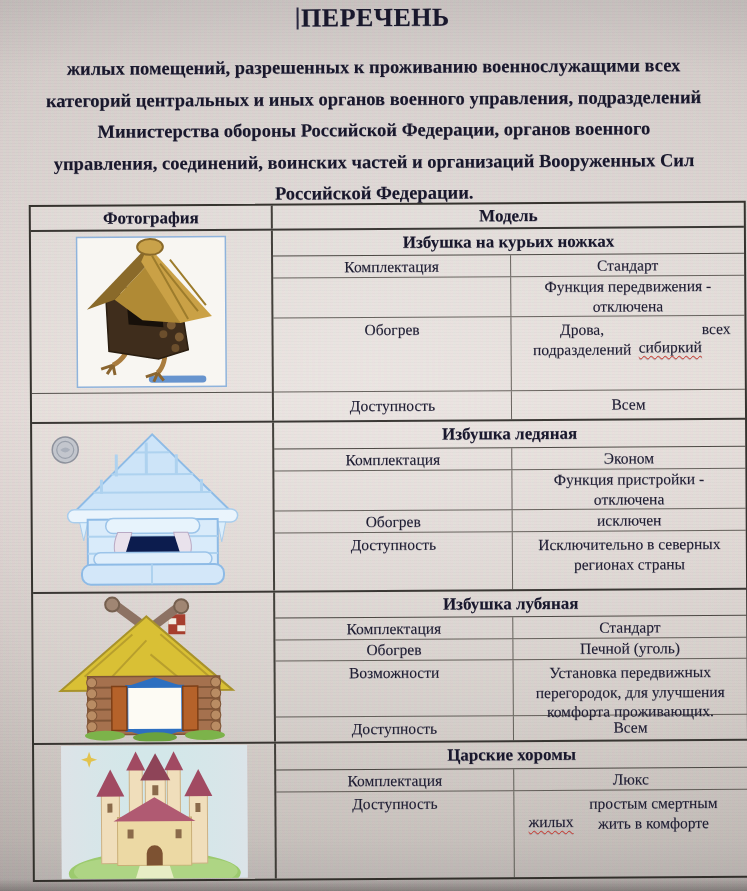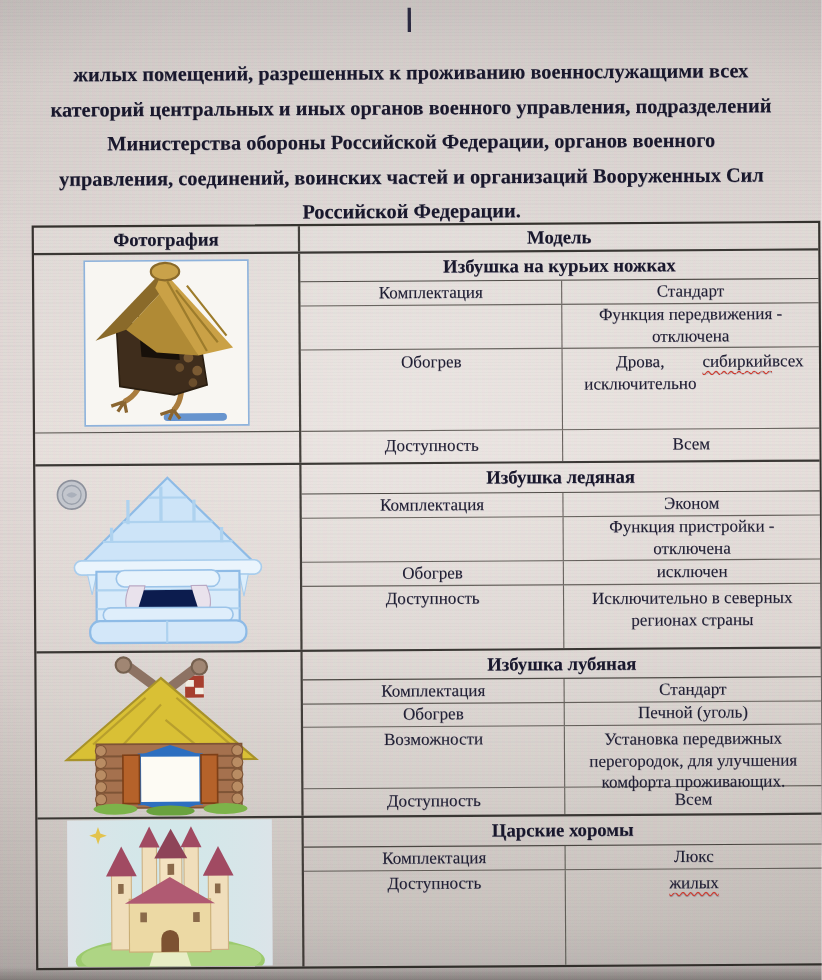--- a/index.html
+++ b/index.html
@@ -53,33 +53,33 @@
   .kv { display:flex; border-bottom:1px solid rgba(62,58,52,.75); font-size:15.5px; }
   .kv:last-child { border-bottom:none; }
   .k { width:238px; flex:none; border-right:1px solid rgba(62,58,52,.75);
     display:flex; align-items:center; justify-content:center; text-align:center; padding:1px 8px; }
   .v { flex:1; min-width:0; display:flex; align-items:center; justify-content:center;
     text-align:center; padding:1px 14px; line-height:19.5px; }
   .kv.top .k, .kv.top .v { align-items:flex-start; padding-top:3px; }
   .h21{height:21px}.h22{height:22px}.h24{height:24px}.h26{height:26px}.h27{height:27px}
   .h28{height:28px}.h40{height:40px}.h56{height:56px}.h57{height:57px}.h74{height:74px}.h86{height:86px}
   .pm162{height:162px}
-  .sp-err { text-decoration:underline wavy #d23b2e 1px; text-underline-offset:3px; }
+  .sp-err { text-decoration:underline wavy #d23b2e 1px; text-underline-offset:3px;margin-top:18px; }
 </style>
 </head>
 <body>
 
 <div class="texture"></div>
 <div class="vignette"></div>
 
 <div class="page">
 
   <div class="doc-header">
     <div class="doc-title soft">
-      <span class="caret"></span>
+      <span class="caret"></span><span>ПЕРЕЧЕНЬ</span>
     </div>
     <div class="doc-intro soft">
       <div>жилых помещений, разрешенных к проживанию  военнослужащими всех</div>
       <div>категорий центральных и иных органов военного управления, подразделений</div>
       <div>Министерства обороны Российской Федерации, органов военного</div>
       <div>управления, соединений, воинских частей и организаций Вооруженных Сил</div>
       <div>Российской Федерации.</div>
     </div>
   </div>
 
@@ -122,21 +122,21 @@
           <div class="k">Комплектация</div>
           <div class="v">Стандарт</div>
         </div>
         <div class="kv h40">
           <div class="k"></div>
           <div class="v">Функция передвижения - отключена</div>
         </div>
         <div class="kv h74 top">
           <div class="k">Обогрев</div>
           <div class="v">
-              <span>Дрова, исключительно </span>
+              <span>Дрова, подразделений </span>
               <span class="sp-err">сибиркий</span>
               <span> всех</span>
             </div>
         </div>
         <div class="kv h28">
           <div class="k">Доступность</div>
           <div class="v">Всем</div>
         </div>
       </div>
     </div>
@@ -280,20 +280,21 @@
       <div class="model-col">
         <div class="title-row h27">Царские хоромы</div>
         <div class="kv h22">
           <div class="k">Комплектация</div>
           <div class="v">Люкс</div>
         </div>
         <div class="kv h86 top">
           <div class="k">Доступность</div>
           <div class="v">
               <span class="sp-err">жилых</span>
+              <span> простым смертным жить в комфорте</span>
             </div>
         </div>
       </div>
     </div>
 
   </div>
 </div>
 
 <div class="edge-shadow"></div>
 

